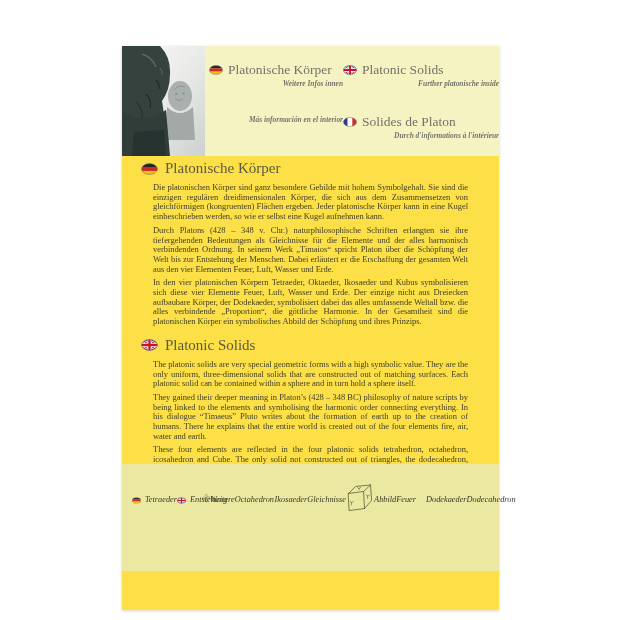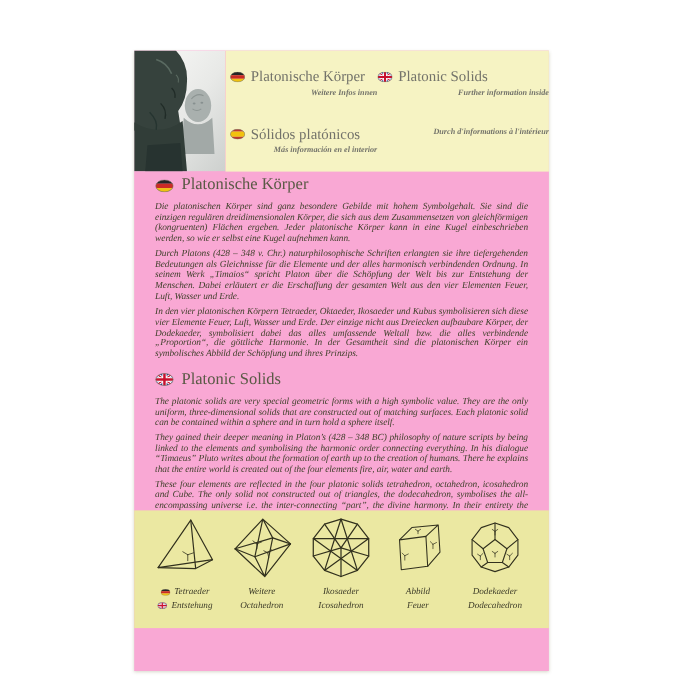--- a/index.html
+++ b/index.html
@@ -1,44 +1,44 @@
 <!DOCTYPE html>
 <html><head>
 <meta charset="utf-8">
 <style>
   html,body{margin:0;padding:0;background:#ffffff;}
   .canvas{position:relative;width:620px;height:620px;background:#ffffff;overflow:hidden;
           font-family:"Liberation Serif",serif;}
   .pamphlet{position:absolute;left:122px;top:46px;width:377px;height:564px;
-            background:#f9a8d4;box-shadow:0 1px 3px rgba(90,90,40,.25);}
+            background:#fde047;box-shadow:0 1px 3px rgba(90,90,40,.25);}
 
   
   .photo{position:absolute;left:0;top:0;width:83px;height:110px;overflow:hidden;}
   .photo svg{display:block;}
 
   
   .lang-panel{position:absolute;left:83px;top:0;width:294px;height:110px;background:#f6f3c3;
               box-sizing:border-box;padding:16px 0 0 4px;
               display:grid;grid-template-columns:134px 1fr;grid-row-gap:10px;}
   .lang-title{display:flex;align-items:center;gap:5px;font-size:13.5px;color:#73736a;white-space:nowrap;}
   .lang-title svg{flex:none;}
   .lang-sub{font-size:7.4px;font-style:italic;font-weight:bold;color:#73736a;margin:1px 0 0 19px;white-space:nowrap;text-align:right;}
 
   
   .body-text{position:absolute;top:110px;left:0;right:0;height:308px;overflow:hidden;
              box-sizing:border-box;padding:2px 19px 0;color:#42412d;}
   .section-head{display:flex;align-items:center;gap:7px;font-size:15px;font-weight:normal;
                 color:#5a5945;margin:2px 0 6px;}
   .section-head svg{flex:none;}
-  .body-p{font-size:8.5px;line-height:9.7px;text-align:justify;margin:0 0 4px;letter-spacing:-0.05px;font-style:italic;}
+  .body-p{font-size:8.5px;line-height:9.7px;text-align:justify;margin:0 12px 4px;letter-spacing:-0.05px;}
   .section-en{margin-top:10px;}
 
   
   .band{position:absolute;left:0;top:418px;width:377px;height:107px;background:#ebe8a2;}
-  .solid-col{position:absolute;top:5px;width:72px;display:flex;flex-direction:column;align-items:center;justify-content:space-between;}
+  .solid-col{position:absolute;top:5px;width:72px;display:flex;align-items:center;justify-content:space-between;}
   .solid-col svg.fig{display:block;margin-bottom:5px;}
   .solid-label{font-size:8.3px;font-style:italic;color:#3b3a27;line-height:12.5px;text-align:center;white-space:nowrap;}
   .label-row{display:flex;align-items:center;justify-content:center;gap:4px;line-height:12.5px;}
   .fig path{stroke:#32311e;stroke-width:1.2;fill:none;stroke-linejoin:round;stroke-linecap:round;}
   .fig path.prong{stroke-width:0.8;}
 </style>
 </head>
 <body>
 
 <svg width="0" height="0" style="position:absolute" aria-hidden="true">
@@ -138,32 +138,32 @@
         </div>
         <div class="lang-sub">Weitere Infos innen</div>
       </div>
       <div>
         <div class="lang-title">
           <svg width="14" height="10" viewBox="0 0 30 21">
               <use href="#flag-uk"></use>
             </svg>
           <span>Platonic Solids</span>
         </div>
-        <div class="lang-sub">Further information inside</div>
+        <div class="lang-sub">Further platonische inside</div>
+      </div>
+      <div>
+        <div class="lang-sub">Más información en el interior</div>
       </div>
       <div>
         <div class="lang-title">
           <svg width="14" height="10" viewBox="0 0 30 21">
-              <use href="#flag-es"></use>
-            </svg>
-          <span>Sólidos platónicos</span>
-        </div>
-        <div class="lang-sub">Más información en el interior</div>
-      </div>
-      <div>
+              <use href="#flag-fr"></use>
+            </svg>
+          <span>Solides de Platon</span>
+        </div>
         <div class="lang-sub">Durch d'informations à l'intérieur</div>
       </div>
     </div>
 
     <div class="body-text">
       <div class="section-de">
         <h2 class="section-head">
           <svg width="17" height="12" viewBox="0 0 30 21">
               <use href="#flag-de"></use>
             </svg>
@@ -226,39 +226,39 @@
       <div class="solid-col" style="left:152px">
         <svg class="fig" width="56" height="58" viewBox="0 0 60 62">
           <path d="M30,3 L46,8 L57,22 L57,39 L46,53 L30,59 L14,53 L3,39 L3,22 L14,8 Z"></path>
           <path d="M30,3 L46,53 L3,22 L57,22 L14,53 Z"></path>
           <path d="M30,31 L46,8 M30,31 L57,39 M30,31 L30,59 M30,31 L3,39 M30,31 L14,8"></path>
         </svg>
         <div class="label-row">
             <span class="solid-label">Ikosaeder</span>
           </div>
         <div class="label-row">
-            <span class="solid-label">Icosahedron</span>
+            <span class="solid-label">Gleichnisse</span>
           </div>
       </div>
 
       <div class="solid-col" style="left:222px">
         <svg class="fig" width="48" height="58" viewBox="0 0 60 62">
           <path d="M9,22 L39,18 L41,52 L11,56 Z"></path>
           <path d="M9,22 L23,8 L53,5 L39,18 M53,5 L55,36 L41,52"></path>
           <path class="prong" d="M15,40 l-3,-3 M15,40 l4,-2 M15,40 l0,5 M47,27 l-3,-3 M47,27 l4,-2 M47,27 l0,5 M30,12 l-3,-2 M30,12 l3,-2 M30,12 l0,3"></path>
         </svg>
         <div class="label-row">
             <span class="solid-label">Abbild</span>
           </div>
         <div class="label-row">
             <span class="solid-label">Feuer</span>
           </div>
       </div>
 
-      <div class="solid-col" style="left:292px">
+      <div class="solid-col" style="left:304px">
         <svg class="fig" width="50" height="58" viewBox="0 0 60 62">
           <path d="M30,4 L45,9 L55,22 L55,39 L45,52 L30,57 L15,52 L5,39 L5,22 L15,9 Z"></path>
           <path d="M30,22 L43,32 L38,47 L22,47 L17,32 Z"></path>
           <path d="M30,22 L30,4 M43,32 L55,22 M38,47 L45,52 M22,47 L15,52 M17,32 L5,22"></path>
           <path class="prong" d="M30,13 l-3,-2 M30,13 l3,-2 M30,13 l0,4 M46,40 l-3,-2 M46,40 l3,-3 M46,40 l0,4 M14,40 l-3,-2 M14,40 l3,-3 M14,40 l0,4 M30,37 l-3,-2 M30,37 l3,-2 M30,37 l0,4"></path>
         </svg>
         <div class="label-row">
             <span class="solid-label">Dodekaeder</span>
           </div>
         <div class="label-row">

